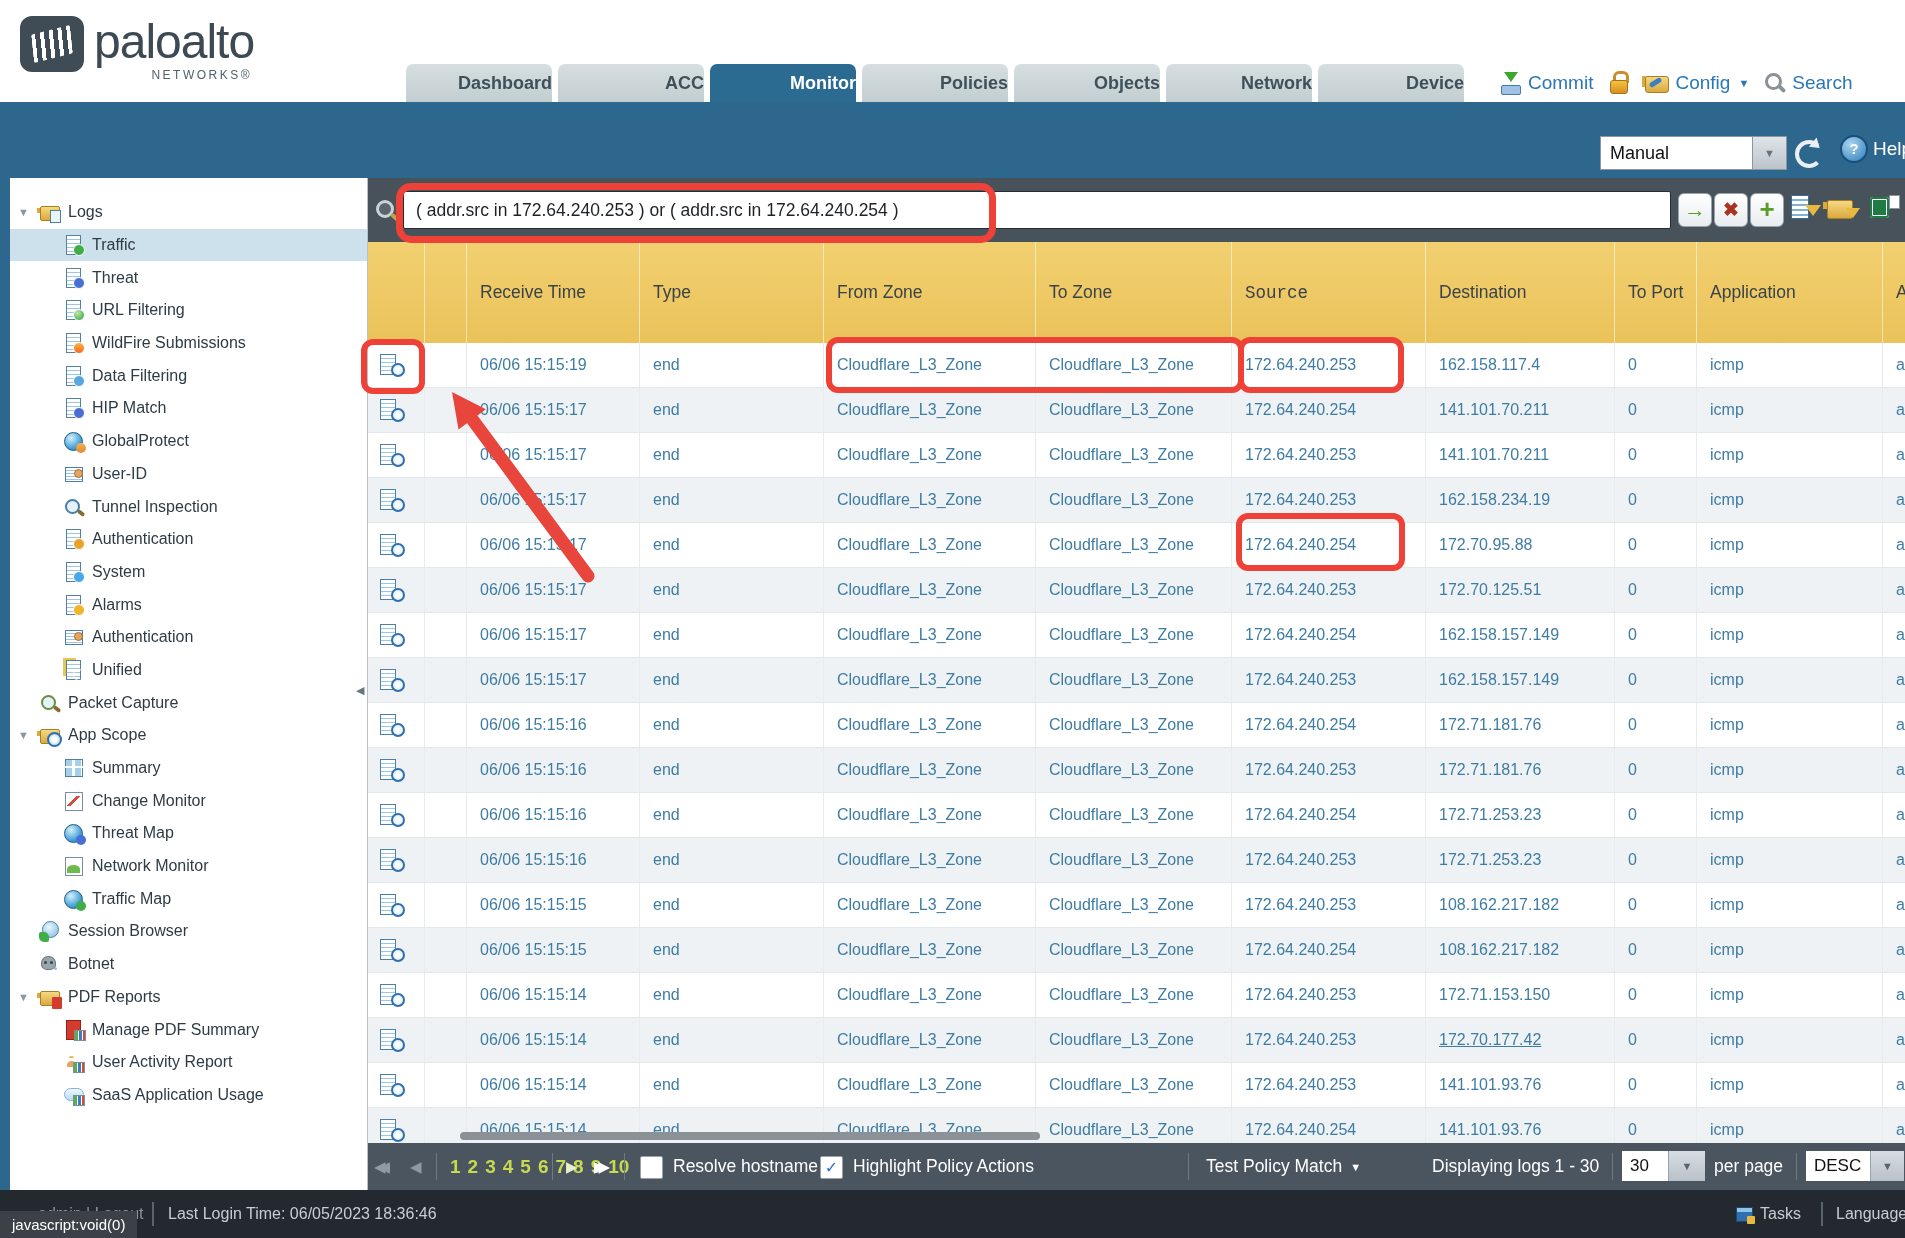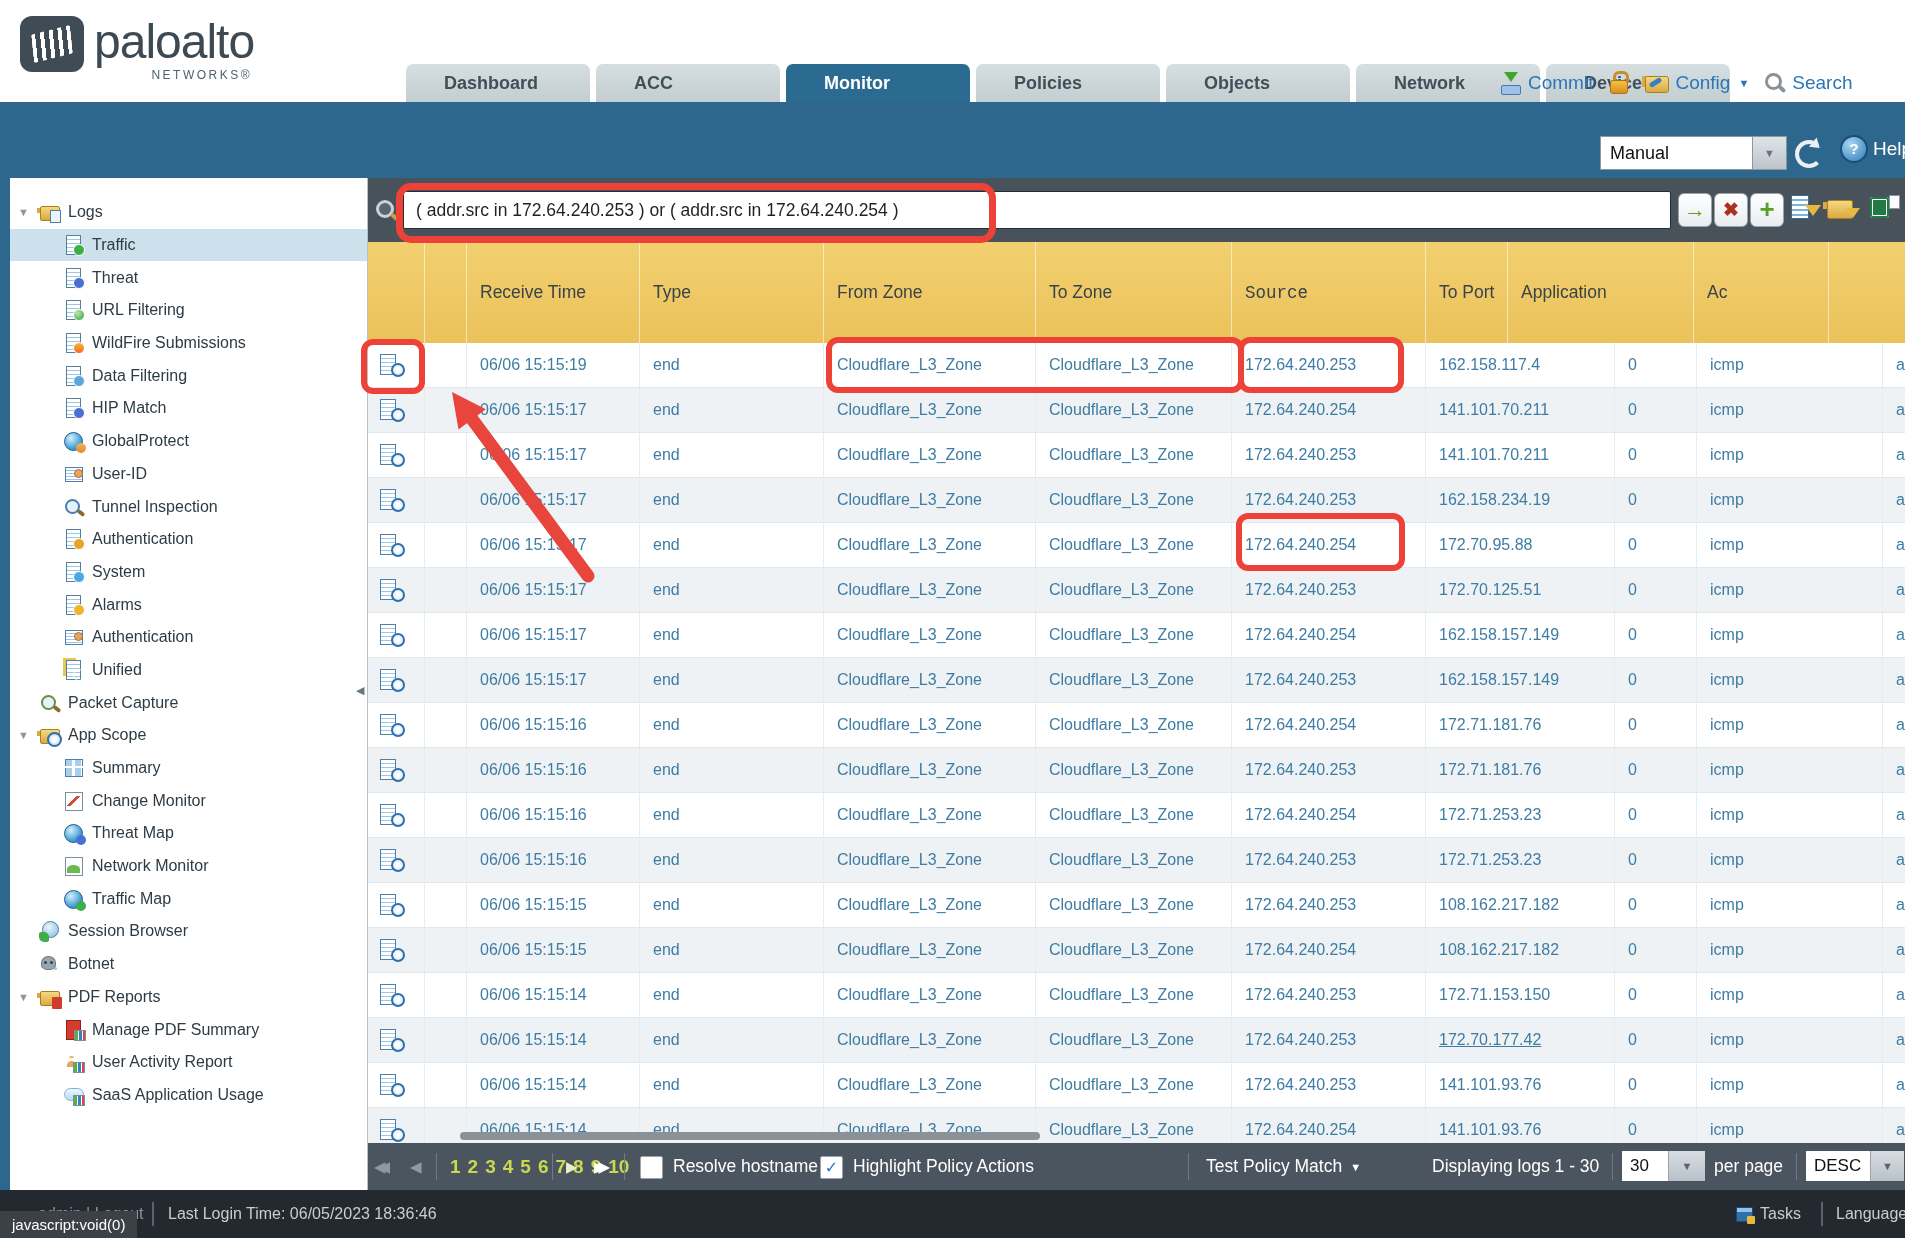--- a/index.html
+++ b/index.html
@@ -11,22 +11,22 @@
   .logo{position:absolute;left:18px;top:16px;display:flex;align-items:flex-start;}
   .logo-mark{width:64px;height:56px;background:#3f4c56;border-radius:12px;position:relative;display:inline-block;}
   .logo-mark .bars{position:absolute;left:12px;top:14px;width:40px;height:28px;
     background:repeating-linear-gradient(90deg,#fff 0 4px,transparent 4px 9px);
     transform:rotate(-14deg) skewX(-8deg);border-radius:2px;}
   .logo-text{margin-left:10px;position:relative;}
   .logo-main{font-size:48px;color:#3d4a53;letter-spacing:-1px;line-height:52px;font-weight:500;}
   .logo-sub{position:absolute;right:2px;top:52px;font-size:12px;letter-spacing:2.5px;color:#50616b;}
 
   #tabs{position:absolute;left:404px;top:64px;display:flex;gap:6px;}
-  .tab{min-width:146px;height:38px;line-height:38px;text-align:left;font-size:18px;font-weight:bold;
-    color:#3f5058;background:linear-gradient(#d6dee0,#c3ced1);border-radius:7px 7px 0 0;cursor:pointer;padding-left:38px;}
+  .tab{min-width:146px;height:38px;line-height:38px;text-align:right;font-size:18px;font-weight:bold;
+    color:#3f5058;background:linear-gradient(#d6dee0,#c3ced1);border-radius:7px 7px 0 0;cursor:pointer;}
   .tab.active{background:#2b6b91;color:#fff;}
 
   .top-actions{position:absolute;left:1498px;top:66px;height:34px;display:flex;align-items:center;gap:15px;
     color:#2a77b8;font-size:19px;}
   .tact{display:flex;align-items:center;gap:6px;cursor:pointer;}
   .caret-sm{font-size:11px;color:#2a77b8;margin-left:2px;}
 
   .ic-commit{width:22px;height:24px;position:relative;display:inline-block;}
   .ic-commit::before{content:"";position:absolute;left:4px;top:1px;border:7px solid transparent;border-top:10px solid #3da62e;}
   .ic-commit::after{content:"";position:absolute;left:1px;bottom:0;width:18px;height:8px;background:#9fc3e8;border:1px solid #4a78a8;border-radius:2px;}
@@ -417,20 +417,21 @@
 
   <main id="content">
     <div id="thead">
         <div class="th" style="width: 57px;"></div>
         <div class="th" style="width: 42px;"></div>
         <div class="th" style="width: 173px;">Receive Time</div>
         <div class="th" style="width: 184px;">Type</div>
         <div class="th" style="width: 212px;">From Zone</div>
         <div class="th" style="width: 196px;">To Zone</div>
         <div class="th" style="width: 194px; font-family: Liberation Mono, monospace;">Source</div>
+        <div class="th" style="width: 189px;">Destination</div>
         <div class="th" style="width: 82px;">To Port</div>
         <div class="th" style="width: 186px;">Application</div>
         <div class="th" style="width: 135px;">Ac</div>
       </div>
     <div id="tbody">
         <div class="tr">
           <div class="td ci" style="width: 57px;">
             <span class="rowic"></span>
           </div>
           <div class="td" style="width: 42px;"></div>

